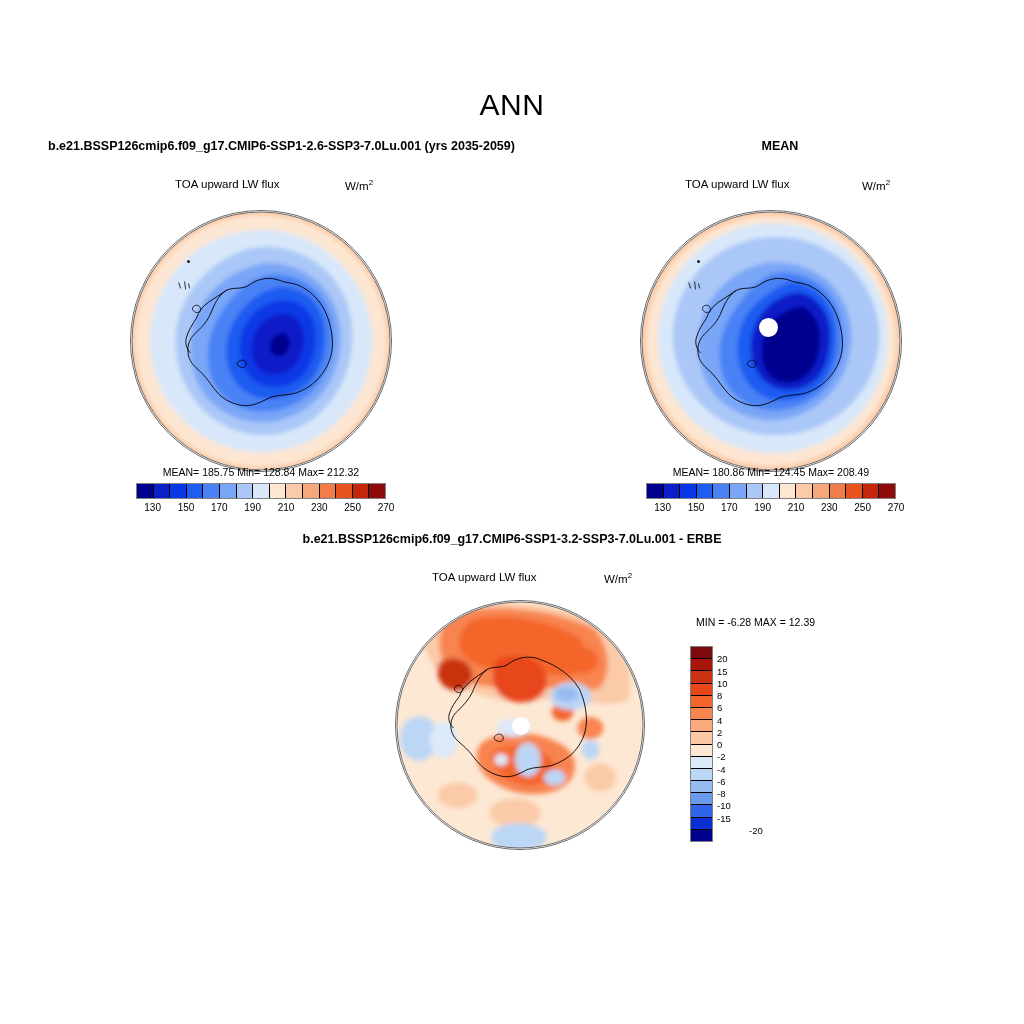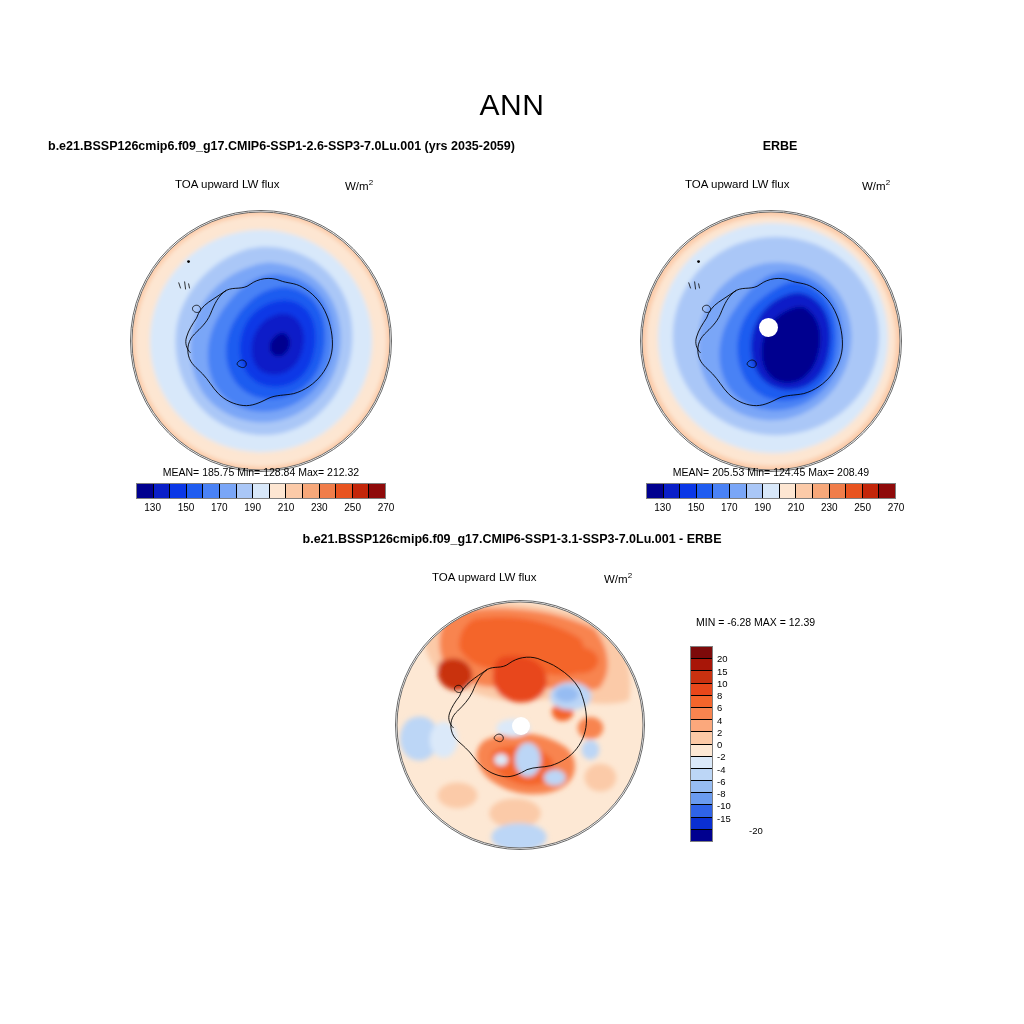--- a/index.html
+++ b/index.html
@@ -225,21 +225,21 @@
     <span style="left: 16.6667px;">130</span>
     <span style="left: 50px;">150</span>
     <span style="left: 83.3333px;">170</span>
     <span style="left: 116.667px;">190</span>
     <span style="left: 150px;">210</span>
     <span style="left: 183.333px;">230</span>
     <span style="left: 216.667px;">250</span>
     <span style="left: 250px;">270</span>
   </div>
 
-<div class="abs" id="obs-title">ERBE</div>
+<div class="abs" id="obs-title">MEAN</div>
 
 <div class="abs field-label" style="left:645px; top:178px;">TOA upward LW flux</div>
 <div class="abs unit-label" style="left:862px; top:178px;">
   <span>W/m</span><sup>2</sup>
 </div>
 
 <div class="abs map-disc" id="map-obs" style="left:640px; top:210px; width:262px; height:262px;">
   <svg class="map-inner" viewBox="0 0 262 262" preserveAspectRatio="none">
     <defs>
       <clipPath id="clipObs">
@@ -287,21 +287,21 @@
       <circle cx="58" cy="51" r="1.4" fill="#000000"></circle>
       <path d="M48 72 L50 78 M54 71 L55 79 M58 73 L59 78" fill="none" stroke="#000000" stroke-width="0.8"></path>
       <path d="M63 96 C66 94 69 95 70 98 C71 101 68 103 65 102 C62 101 61 98 63 96 Z" fill="none" stroke="#000000" stroke-width="0.8"></path>
       <path d="M108 152 C111 149 115 150 116 153 C117 157 113 159 110 157 C107 156 106 154 108 152 Z" fill="none" stroke="#000000" stroke-width="0.8"></path>
     </g>
     <circle cx="131" cy="131" r="130" fill="none" stroke="#6a6a6a" stroke-width="1"></circle>
   </svg>
   <div class="pole-gap" style="left:118px; top:107px; width:19px; height:19px;"></div>
 </div>
 
-<div class="abs stats-line" style="left:640px; top:466px; width:262px;">MEAN= 205.53  Min= 124.45  Max= 208.49</div>
+<div class="abs stats-line" style="left:640px; top:466px; width:262px;">MEAN= 180.86  Min= 124.45  Max= 208.49</div>
 
 <div class="abs cbar-h" id="cbar-obs" style="left:646px; top:483px; width:250px;">
     <div class="sw" style="background: rgb(0, 0, 143);"></div>
     <div class="sw" style="background: rgb(10, 31, 200);"></div>
     <div class="sw" style="background: rgb(10, 55, 230);"></div>
     <div class="sw" style="background: rgb(31, 92, 240);"></div>
     <div class="sw" style="background: rgb(74, 130, 245);"></div>
     <div class="sw" style="background: rgb(122, 166, 247);"></div>
     <div class="sw" style="background: rgb(170, 199, 247);"></div>
     <div class="sw" style="background: rgb(216, 232, 250);"></div>
@@ -317,21 +317,21 @@
     <span style="left: 16.6667px;">130</span>
     <span style="left: 50px;">150</span>
     <span style="left: 83.3333px;">170</span>
     <span style="left: 116.667px;">190</span>
     <span style="left: 150px;">210</span>
     <span style="left: 183.333px;">230</span>
     <span style="left: 216.667px;">250</span>
     <span style="left: 250px;">270</span>
   </div>
 
-<div class="abs" id="diff-title">b.e21.BSSP126cmip6.f09_g17.CMIP6-SSP1-3.1-SSP3-7.0Lu.001 - ERBE</div>
+<div class="abs" id="diff-title">b.e21.BSSP126cmip6.f09_g17.CMIP6-SSP1-3.2-SSP3-7.0Lu.001 - ERBE</div>
 
 <div class="abs field-label" style="left:392px; top:571px;">TOA upward LW flux</div>
 <div class="abs unit-label" style="left:604px; top:571px;">
   <span>W/m</span><sup>2</sup>
 </div>
 
 <div class="abs map-disc" id="map-diff" style="left:395px; top:600px; width:250px; height:250px;">
   <svg class="map-inner" viewBox="0 0 250 250" preserveAspectRatio="none">
     <defs>
       <clipPath id="clipDiff">

